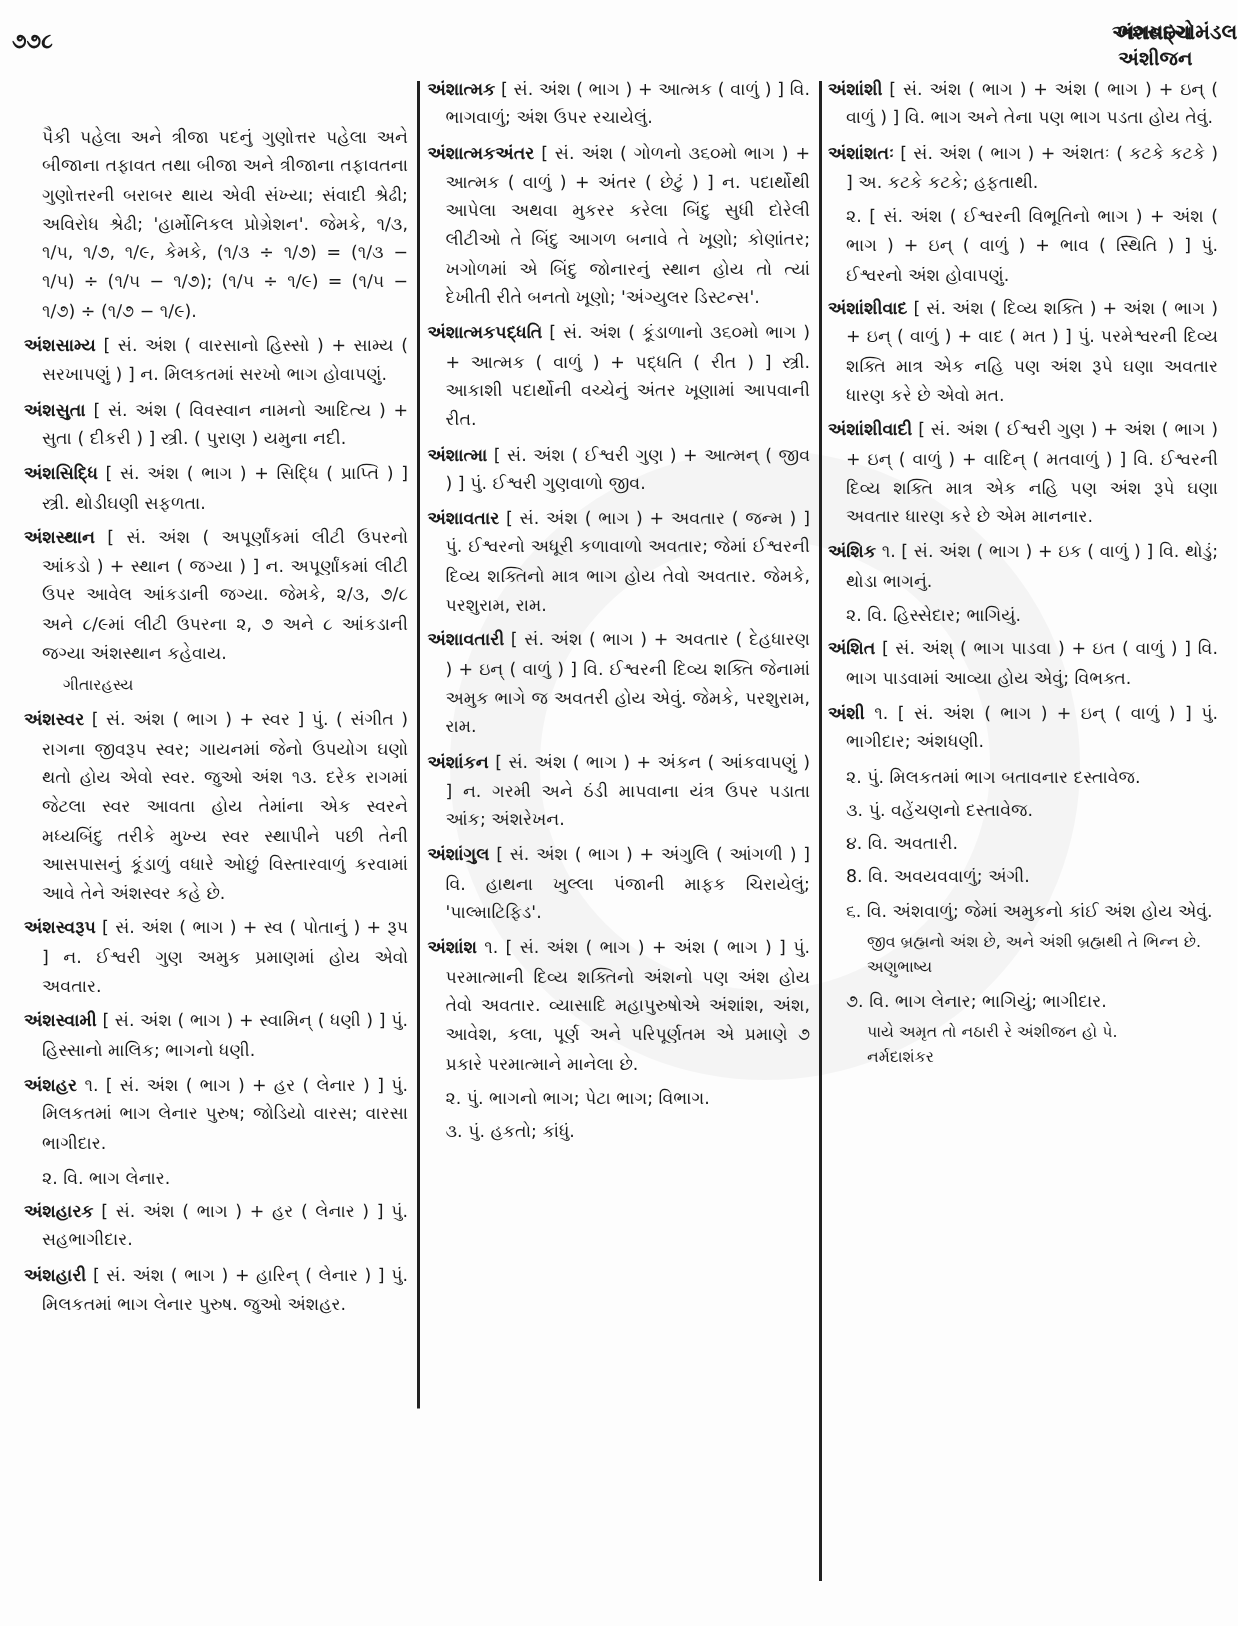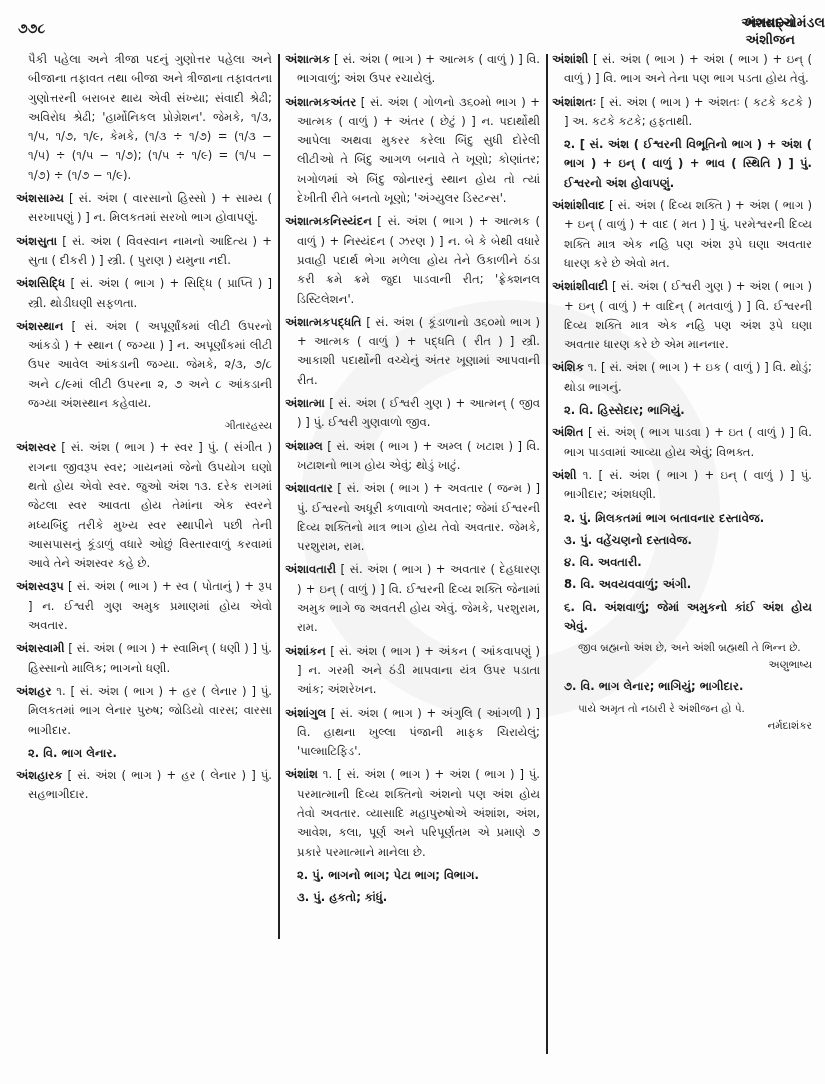--- a/index.html
+++ b/index.html
@@ -2,36 +2,36 @@
 <html><head>
 <meta charset="utf-8">
 <style>
   html, body { margin:0; padding:0; background:#fff; }
   body { width:825px; height:1084px; overflow:hidden; position:relative;
          font-family:"DejaVu Sans", sans-serif; color:#1a1a1a; }
   .page { position:absolute; left:0; top:0; width:825px; height:1084px; background:#fdfdfd; }
   .watermark { position:absolute; left:300px; top:300px; width:420px; height:420px;
                border-radius:50%; border:60px solid rgba(0,0,0,0.035); box-sizing:border-box; pointer-events:none; }
   .header { position:absolute; top:14px; left:0; width:825px; height:34px; }
-  .pageno { position:absolute; left:18px; top:6px; font-size:14px; font-weight:bold; }
+  .pageno { position:absolute; left:8px; top:6px; font-size:14px; font-weight:bold; }
   .title { position:absolute; left:0; right:0; top:0; text-align:right; font-size:14px; font-weight:bold; }
   .guide { position:absolute; right:30px; top:0; text-align:right; font-size:13px; font-weight:bold; line-height:17px; }
   .col { position:absolute; top:50px; bottom:16px; box-sizing:border-box; font-size:11.6px; line-height:19.3px; }
-  .col1 { left:16px; width:256px; }
+  .col1 { left:16px; width:256px;margin-top:32px; }
   .col2 { left:285px; width:255px; }
   .col3 { left:552px; width:260px; }
   .rule { position:absolute; top:54px; bottom:40px; width:0; border-left:2px solid #222; }
   .rule1 { left:278px; bottom:145px; }
   .rule2 { left:546px; bottom:30px; }
   .entry { margin:0 0 4px 0; text-align:justify; padding-left:12px; text-indent:-12px; }
   .entry.cont { padding-left:12px; text-indent:0; }
   .hw { font-weight:bold; }
-  .sense { margin:0 0 3px 12px; text-align:justify;font-weight:bold; }
+  .sense { margin:0 0 3px 12px; text-align:justify; }
   .quote { margin:0 0 4px 26px; font-size:10.5px; line-height:17px; }
-  .quote .src { display:block; text-align:right; }
+  .quote .src { display:block; }
 </style>
 </head>
 <body>
 
 <div class="page">
   <div class="watermark"></div>
 
   <div class="header">
     <div class="title">ભગવદ્ગોમંડલ</div>
     <div class="pageno">૭૭૮</div>
@@ -50,28 +50,27 @@
       <div class="entry"><span class="hw">અંશસુતા</span> <span>[ સં. અંશ ( વિવસ્વાન નામનો આદિત્ય ) + સુતા ( દીકરી ) ] સ્ત્રી. ( પુરાણ ) યમુના નદી.</span></div>
       <div class="entry"><span class="hw">અંશસિદ્ધિ</span> <span>[ સં. અંશ ( ભાગ ) + સિદ્ધિ ( પ્રાપ્તિ ) ] સ્ત્રી. થોડીઘણી સફળતા.</span></div>
       <div class="entry"><span class="hw">અંશસ્થાન</span> <span>[ સં. અંશ ( અપૂર્ણાંકમાં લીટી ઉપરનો આંકડો ) + સ્થાન ( જગ્યા ) ] ન. અપૂર્ણાંકમાં લીટી ઉપર આવેલ આંકડાની જગ્યા. જેમકે, ૨/૩, ૭/૮ અને ૮/૯માં લીટી ઉપરના ૨, ૭ અને ૮ આંકડાની જગ્યા અંશસ્થાન કહેવાય.</span></div>
       <div class="quote"><span class="src">ગીતારહસ્ય</span></div>
       <div class="entry"><span class="hw">અંશસ્વર</span> <span>[ સં. અંશ ( ભાગ ) + સ્વર ] પું. ( સંગીત ) રાગના જીવરૂપ સ્વર; ગાયનમાં જેનો ઉપયોગ ઘણો થતો હોય એવો સ્વર. જુઓ અંશ ૧૩. દરેક રાગમાં જેટલા સ્વર આવતા હોય તેમાંના એક સ્વરને મધ્યબિંદુ તરીકે મુખ્ય સ્વર સ્થાપીને પછી તેની આસપાસનું કૂંડાળું વધારે ઓછું વિસ્તારવાળું કરવામાં આવે તેને અંશસ્વર કહે છે.</span></div>
       <div class="entry"><span class="hw">અંશસ્વરૂપ</span> <span>[ સં. અંશ ( ભાગ ) + સ્વ ( પોતાનું ) + રૂપ ] ન. ઈશ્વરી ગુણ અમુક પ્રમાણમાં હોય એવો અવતાર.</span></div>
       <div class="entry"><span class="hw">અંશસ્વામી</span> <span>[ સં. અંશ ( ભાગ ) + સ્વામિન્ ( ધણી ) ] પું. હિસ્સાનો માલિક; ભાગનો ધણી.</span></div>
       <div class="entry"><span class="hw">અંશહર</span> <span>૧. [ સં. અંશ ( ભાગ ) + હર ( લેનાર ) ] પું. મિલકતમાં ભાગ લેનાર પુરુષ; જોડિયો વારસ; વારસા ભાગીદાર.</span></div>
       <div class="sense">૨. વિ. ભાગ લેનાર.</div>
       <div class="entry"><span class="hw">અંશહારક</span> <span>[ સં. અંશ ( ભાગ ) + હર ( લેનાર ) ] પું. સહભાગીદાર.</span></div>
+      <div class="entry"><span class="hw">અંશહારી</span> <span>[ સં. અંશ ( ભાગ ) + હારિન્ ( લેનાર ) ] પું. મિલકતમાં ભાગ લેનાર પુરુષ. જુઓ અંશહર.</span></div>
     </div>
   <div class="col col2">
       <div class="entry"><span class="hw">અંશાત્મક</span> <span>[ સં. અંશ ( ભાગ ) + આત્મક ( વાળું ) ] વિ. ભાગવાળું; અંશ ઉપર રચાયેલું.</span></div>
       <div class="entry"><span class="hw">અંશાત્મકઅંતર</span> <span>[ સં. અંશ ( ગોળનો ૩૬૦મો ભાગ ) + આત્મક ( વાળું ) + અંતર ( છેટું ) ] ન. પદાર્થોથી આપેલા અથવા મુકરર કરેલા બિંદુ સુધી દોરેલી લીટીઓ તે બિંદુ આગળ બનાવે તે ખૂણો; કોણાંતર; ખગોળમાં એ બિંદુ જોનારનું સ્થાન હોય તો ત્યાં દેખીતી રીતે બનતો ખૂણો; 'અંગ્યુલર ડિસ્ટન્સ'.</span></div>
-      <div class="entry"><span class="hw">અંશાત્મકનિસ્યંદન</span> <span>[ સં. અંશ ( ભાગ ) + આત્મક ( વાળું ) + નિસ્યંદન ( ઝરણ ) ] ન. બે કે બેથી વધારે પ્રવાહી પદાર્થ ભેગા મળેલા હોય તેને ઉકાળીને ઠંડા કરી ક્રમે ક્રમે જુદા પાડવાની રીત; 'ફ્રેક્શનલ ડિસ્ટિલેશન'.</span></div>
       <div class="entry"><span class="hw">અંશાત્મકપદ્ધતિ</span> <span>[ સં. અંશ ( કૂંડાળાનો ૩૬૦મો ભાગ ) + આત્મક ( વાળું ) + પદ્ધતિ ( રીત ) ] સ્ત્રી. આકાશી પદાર્થોની વચ્ચેનું અંતર ખૂણામાં આપવાની રીત.</span></div>
       <div class="entry"><span class="hw">અંશાત્મા</span> <span>[ સં. અંશ ( ઈશ્વરી ગુણ ) + આત્મન્ ( જીવ ) ] પું. ઈશ્વરી ગુણવાળો જીવ.</span></div>
-      <div class="entry"><span class="hw">અંશામ્લ</span> <span>[ સં. અંશ ( ભાગ ) + અમ્લ ( ખટાશ ) ] વિ. ખટાશનો ભાગ હોય એવું; થોડું ખાટું.</span></div>
       <div class="entry"><span class="hw">અંશાવતાર</span> <span>[ સં. અંશ ( ભાગ ) + અવતાર ( જન્મ ) ] પું. ઈશ્વરનો અધૂરી કળાવાળો અવતાર; જેમાં ઈશ્વરની દિવ્ય શક્તિનો માત્ર ભાગ હોય તેવો અવતાર. જેમકે, પરશુરામ, રામ.</span></div>
       <div class="entry"><span class="hw">અંશાવતારી</span> <span>[ સં. અંશ ( ભાગ ) + અવતાર ( દેહધારણ ) + ઇન્ ( વાળું ) ] વિ. ઈશ્વરની દિવ્ય શક્તિ જેનામાં અમુક ભાગે જ અવતરી હોય એવું. જેમકે, પરશુરામ, રામ.</span></div>
       <div class="entry"><span class="hw">અંશાંકન</span> <span>[ સં. અંશ ( ભાગ ) + અંકન ( આંકવાપણું ) ] ન. ગરમી અને ઠંડી માપવાના યંત્ર ઉપર પડાતા આંક; અંશરેખન.</span></div>
       <div class="entry"><span class="hw">અંશાંગુલ</span> <span>[ સં. અંશ ( ભાગ ) + અંગુલિ ( આંગળી ) ] વિ. હાથના ખુલ્લા પંજાની માફક ચિરાયેલું; 'પાલ્માટિફિડ'.</span></div>
       <div class="entry"><span class="hw">અંશાંશ</span> <span>૧. [ સં. અંશ ( ભાગ ) + અંશ ( ભાગ ) ] પું. પરમાત્માની દિવ્ય શક્તિનો અંશનો પણ અંશ હોય તેવો અવતાર. વ્યાસાદિ મહાપુરુષોએ અંશાંશ, અંશ, આવેશ, કલા, પૂર્ણ અને પરિપૂર્ણતમ એ પ્રમાણે ૭ પ્રકારે પરમાત્માને માનેલા છે.</span></div>
       <div class="sense">૨. પું. ભાગનો ભાગ; પેટા ભાગ; વિભાગ.</div>
       <div class="sense">૩. પું. હકતો; કાંધું.</div>
     </div>
   <div class="col col3">
       <div class="entry"><span class="hw">અંશાંશી</span> <span>[ સં. અંશ ( ભાગ ) + અંશ ( ભાગ ) + ઇન્ ( વાળું ) ] વિ. ભાગ અને તેના પણ ભાગ પડતા હોય તેવું.</span></div>

